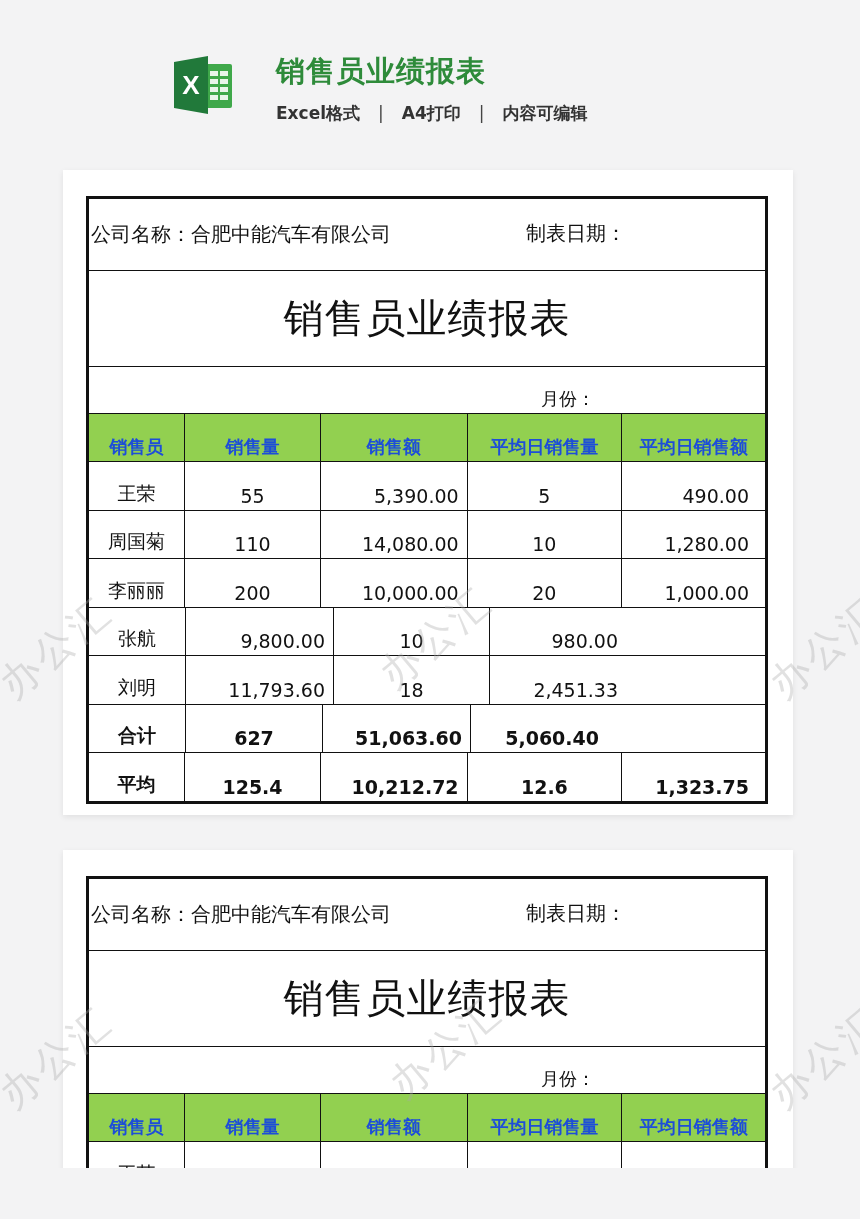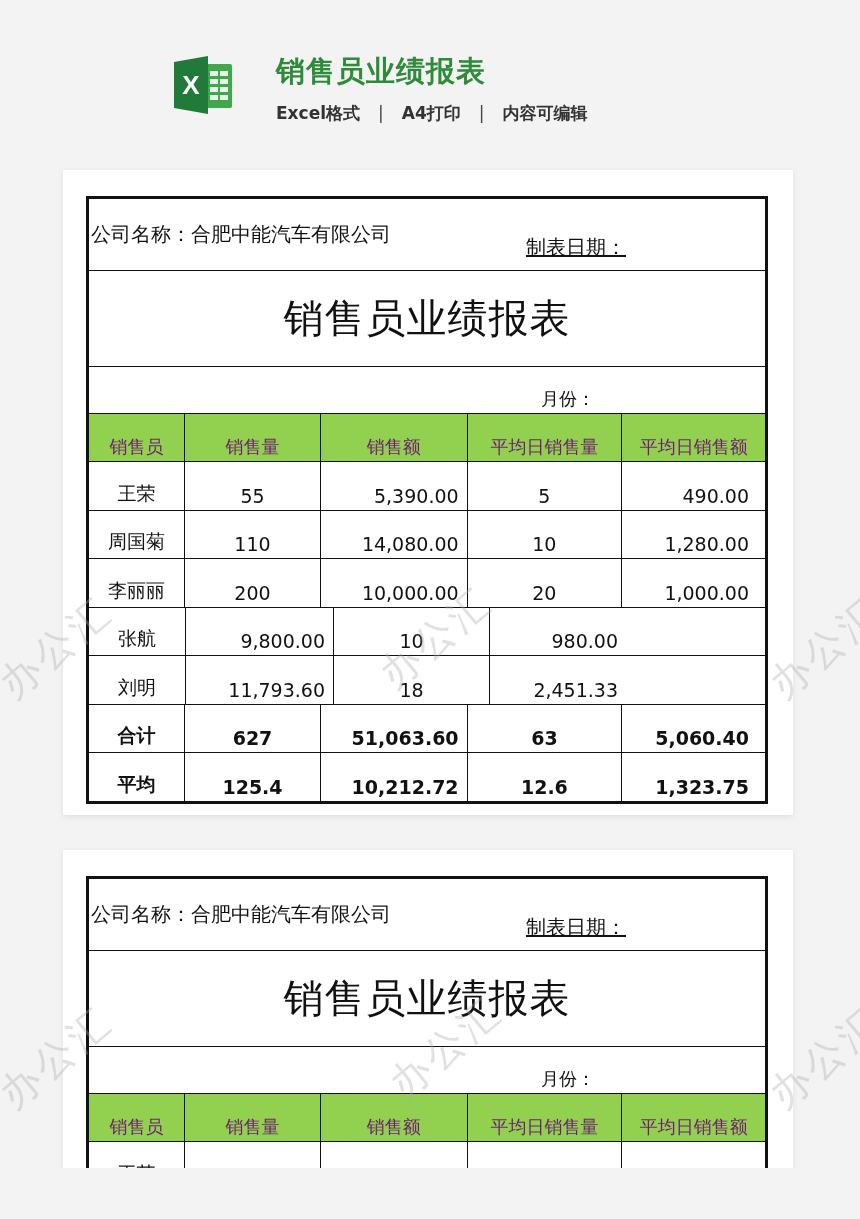--- a/index.html
+++ b/index.html
@@ -33,41 +33,41 @@
 
     .sheet {
       position: absolute; left: 23px; top: 26px; width: 682px;
       border: 3px solid #111; border-bottom-width: 3px;
     }
     .sheet .row { display: flex; border-top: 1.5px solid #111; position: relative; }
     .sheet .row:first-child { border-top: none; }
 
     .row-company { height: 71px; align-items: center; font-size: 20px; }
     .row-company .lbl { padding-left: 2px; }
-    .row-company .date { position: absolute; left: 437px; top: 35px; text-decoration: underline; }
+    .row-company .date { position: absolute; left: 437px; top: 21px; }
 
     .row-title { height: 96px; justify-content: center; align-items: center; font-size: 40px; letter-spacing: 1px; }
     .row-month { height: 47px; font-size: 18px; }
     .row-month .mon { position: absolute; left: 452px; bottom: 2px; }
 
     .cell {
       border-left: 1.5px solid #111;
       display: flex; align-items: flex-end; padding-bottom: 3px;
       font-size: 19px;
     }
     .cell:first-child { border-left: none; }
     .c1 { width: 96px; justify-content: center; }
     .c2 { width: 137px; justify-content: center; }
     .c3 { width: 148px; justify-content: flex-end; padding-right: 8px; }
     .c4 { width: 156px; justify-content: center; }
     .c5 { width: 145px; justify-content: flex-end; padding-right: 16px; }
 
     .row-head { height: 48px; background: #92d050; }
     .row-head .cell {
-      color: #701a75; font-weight: normal; font-size: 18px; justify-content: center;
+      color: #1d4ed8; font-weight: bold; font-size: 18px; justify-content: center;
       padding-right: 0; padding-bottom: 2px;
     }
     .row-data { height: 48.5px; }
     .row-data.bold .cell { font-weight: bold; }
 
     
     .wm {
       position: absolute; color: rgba(170,170,170,0.35); font-size: 40px;
       transform: rotate(-40deg); white-space: nowrap; pointer-events: none;
       letter-spacing: 4px;
@@ -148,21 +148,20 @@
     <div class="row row-data">
       <div class="cell c1">刘明</div>
       <div class="cell c3">11,793.60</div>
       <div class="cell c4">18</div>
       <div class="cell c5">2,451.33</div>
     </div>
     <div class="row row-data bold">
       <div class="cell c1">合计</div>
       <div class="cell c2">627</div>
       <div class="cell c3">51,063.60</div>
-      <div class="cell c4">63</div>
       <div class="cell c5">5,060.40</div>
     </div>
     <div class="row row-data bold">
       <div class="cell c1">平均</div>
       <div class="cell c2">125.4</div>
       <div class="cell c3">10,212.72</div>
       <div class="cell c4">12.6</div>
       <div class="cell c5">1,323.75</div>
     </div>
   </div>

